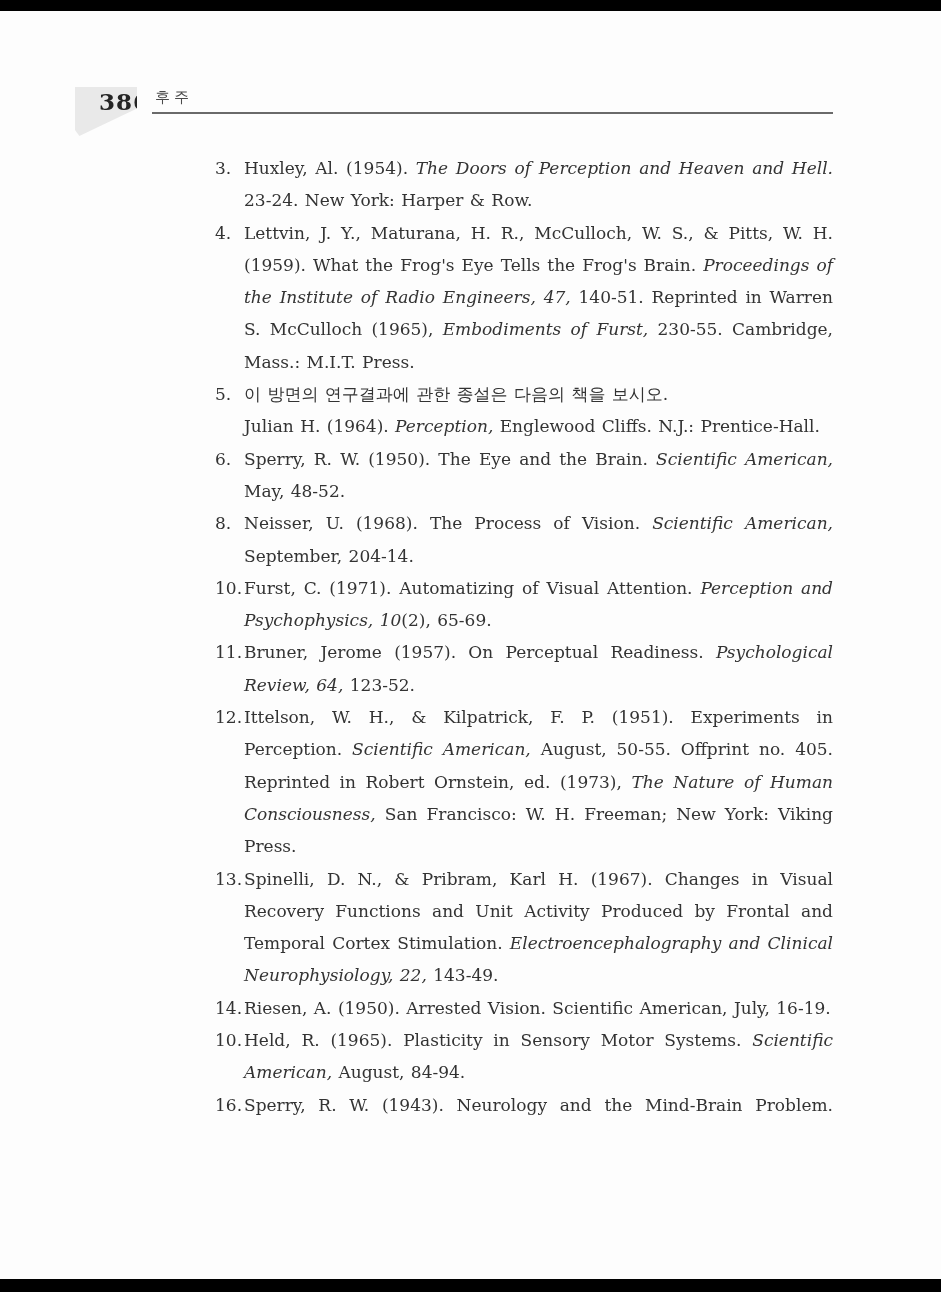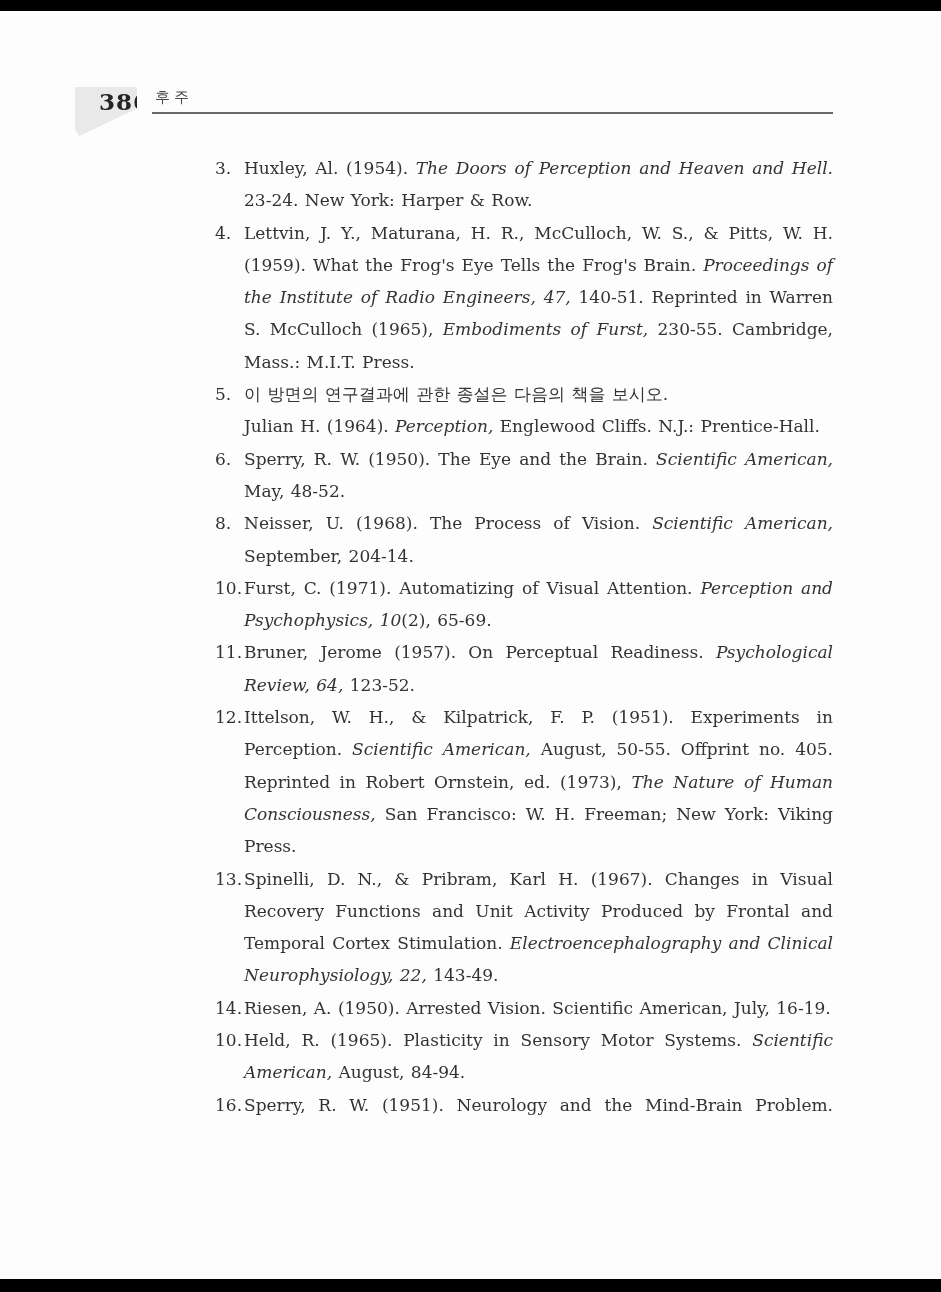--- a/index.html
+++ b/index.html
@@ -62,17 +62,17 @@
       <div class="ref"><span class="num">4.</span><span>Lettvin, J. Y., Maturana, H. R., McCulloch, W. S., &amp; Pitts, W. H. (1959). What the Frog's Eye Tells the Frog's Brain. </span><i>Proceedings of the Institute of Radio Engineers, 47,</i><span> 140-51. Reprinted in Warren S. McCulloch (1965), </span><i>Embodiments of Furst,</i><span> 230-55. Cambridge, Mass.: M.I.T. Press.</span></div>
       <div class="ref"><span class="num">5.</span><span>이 방면의 연구결과에 관한 종설은 다음의 책을 보시오.</span><br><span>Julian H. (1964). </span><i>Perception,</i><span> Englewood Cliffs. N.J.: Prentice-Hall.</span></div>
       <div class="ref"><span class="num">6.</span><span>Sperry, R. W. (1950). The Eye and the Brain. </span><i>Scientific American,</i><span> May, 48-52.</span></div>
       <div class="ref"><span class="num">8.</span><span>Neisser, U. (1968). The Process of Vision. </span><i>Scientific American,</i><span> September, 204-14.</span></div>
       <div class="ref"><span class="num">10.</span><span>Furst, C. (1971). Automatizing of Visual Attention. </span><i>Perception and Psychophysics, 10</i><span>(2), 65-69.</span></div>
       <div class="ref"><span class="num">11.</span><span>Bruner, Jerome (1957). On Perceptual Readiness. </span><i>Psychological Review, 64,</i><span> 123-52.</span></div>
       <div class="ref"><span class="num">12.</span><span>Ittelson, W. H., &amp; Kilpatrick, F. P. (1951). Experiments in Perception. </span><i>Scientific American,</i><span> August, 50-55. Offprint no. 405. Reprinted in Robert Ornstein, ed. (1973), </span><i>The Nature of Human Consciousness,</i><span> San Francisco: W. H. Freeman; New York: Viking Press.</span></div>
       <div class="ref"><span class="num">13.</span><span>Spinelli, D. N., &amp; Pribram, Karl H. (1967). Changes in Visual Recovery Functions and Unit Activity Produced by Frontal and Temporal Cortex Stimulation. </span><i>Electroencephalography and Clinical Neurophysiology, 22,</i><span> 143-49.</span></div>
       <div class="ref"><span class="num">14.</span><span>Riesen, A. (1950). Arrested Vision. Scientific American, July, 16-19.</span></div>
       <div class="ref"><span class="num">10.</span><span>Held, R. (1965). Plasticity in Sensory Motor Systems. </span><i>Scientific American,</i><span> August, 84-94.</span></div>
-      <div class="ref"><span class="num">16.</span><span>Sperry, R. W. (1951). Neurology and the Mind-Brain Problem.</span></div>
+      <div class="ref"><span class="num">16.</span><span>Sperry, R. W. (1943). Neurology and the Mind-Brain Problem.</span></div>
     </main>
 
   <div class="edge-bar bottom"></div>
 </div>
 
 </body></html>

